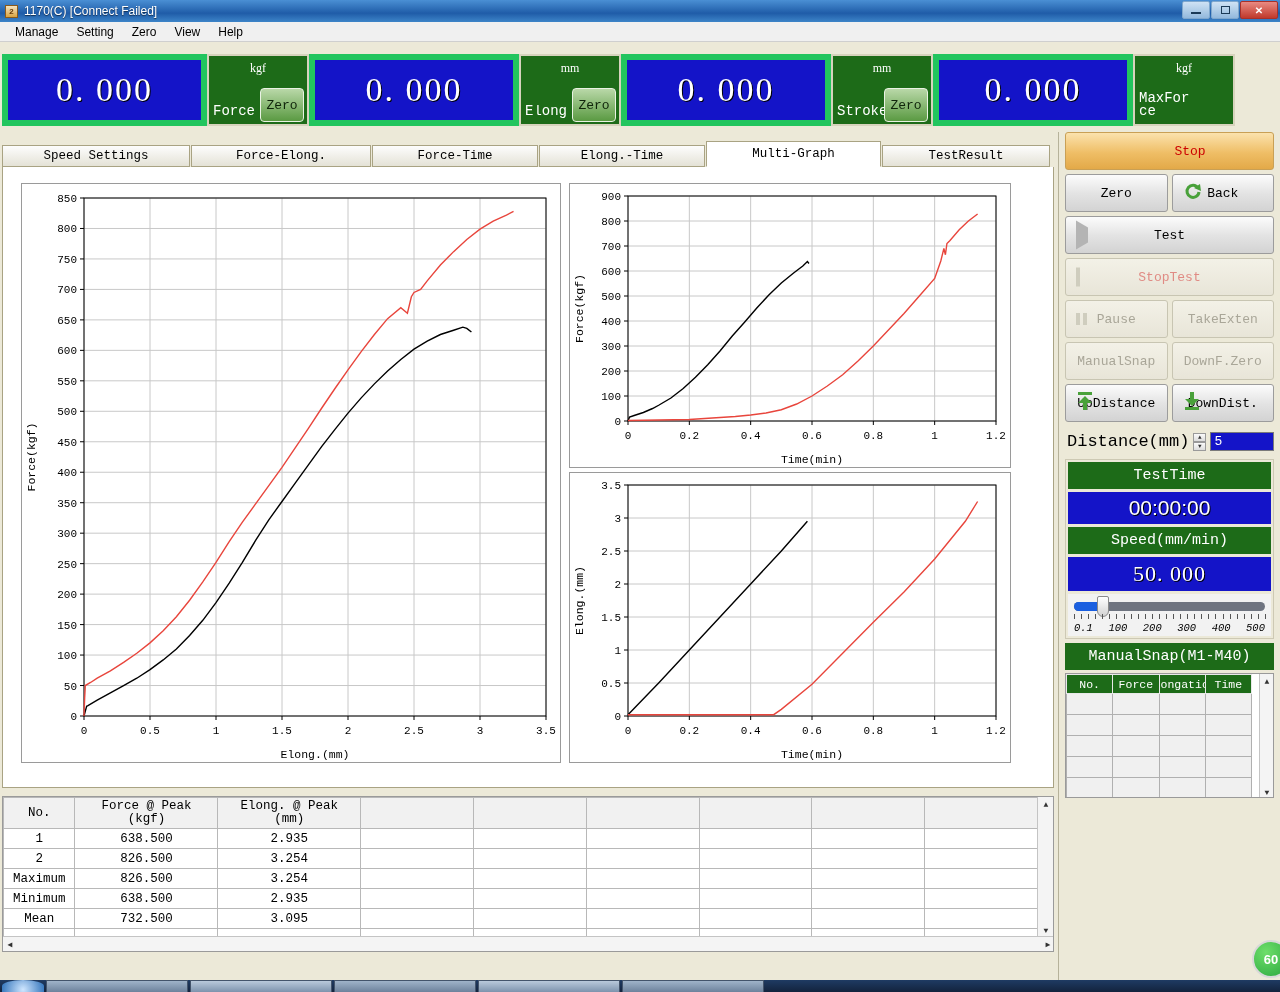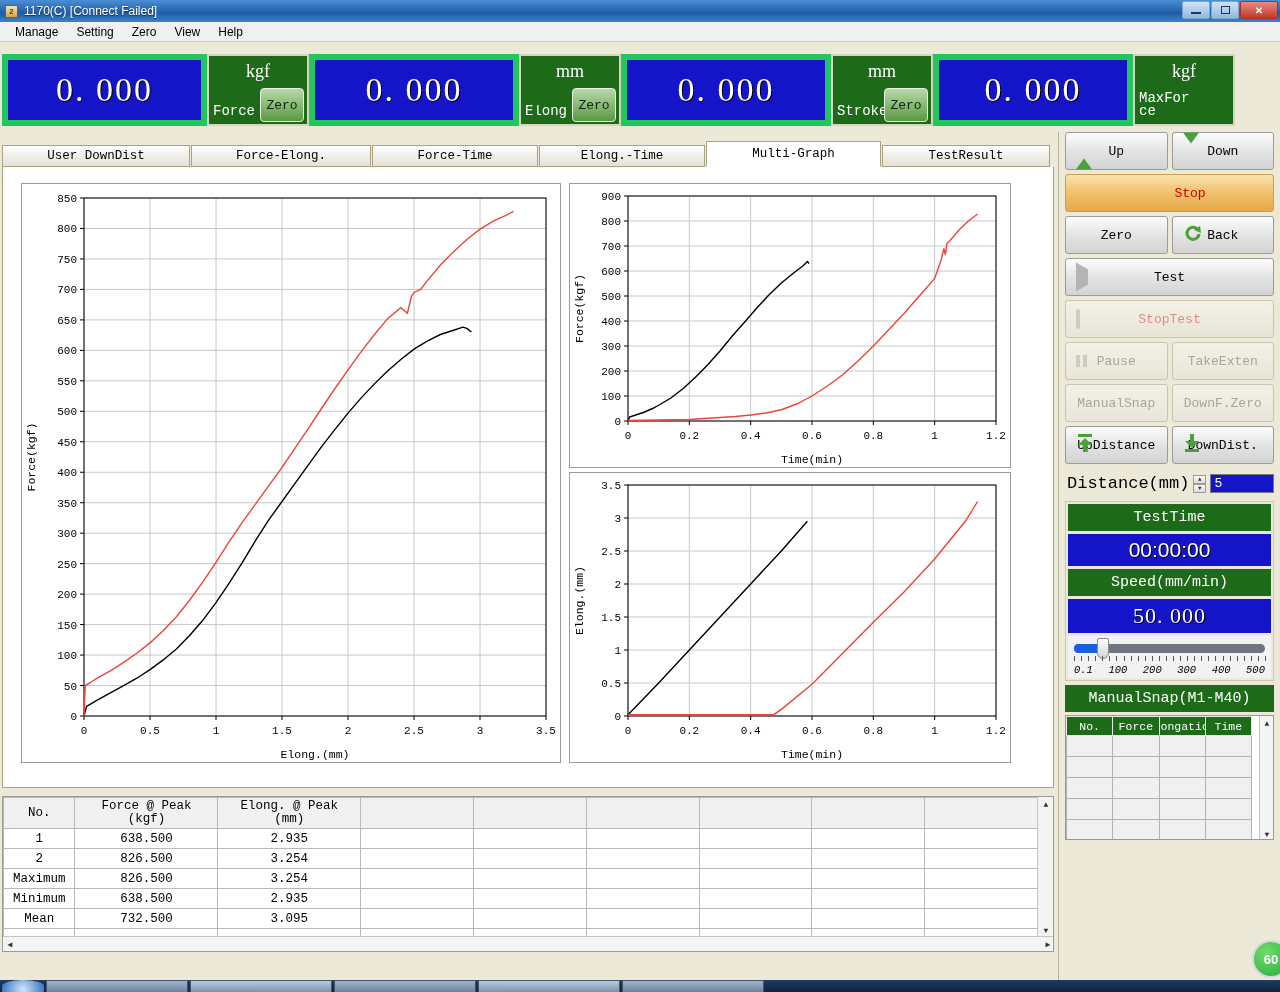--- a/index.html
+++ b/index.html
@@ -61,21 +61,21 @@
     color:#fff; font-size:34px; letter-spacing:2px;
     font-family:"Liberation Serif", serif;
     text-shadow:1px 1px 0 #000;
   }
   .ro-unitbox{
     position:relative; width:102px; background:#1d6b18; border:2px solid #d7d3bd;
     color:#fff;
   }
   .ro-unit{
     position:absolute;top:5px;left:0;width:100%;text-align:center;
-    font-size:18px;color:#fff;font-family:"Liberation Serif",serif;
+    font-size:12px;color:#fff;font-family:"Liberation Serif",serif;
   }
   .ro-label{
     position:absolute;left:4px;bottom:6px;font-size:14px;color:#fff;
     font-family:"Liberation Mono",monospace;line-height:13px;width:58px;
     overflow:hidden;white-space:normal; word-break:break-all;
   }
   .ro-zero{
     position:absolute;right:3px;bottom:2px;width:44px;height:34px;
     background:linear-gradient(180deg,#b9d8a8,#5a9a42);
     border:1px solid #e9f2e3;border-radius:4px;
@@ -319,21 +319,21 @@
       <div class="ro-group">
         <div class="ro-value" style="width: 200px;">0. 000</div>
         <div class="ro-unitbox">
           <div class="ro-unit">kgf</div>
           <div class="ro-label">MaxForce</div>
         </div>
       </div>
     </div>
 
   <div class="tabstrip" id="tabstrip">
-      <div class="tab" style="width: 188px;">User DownDist</div>
+      <div class="tab" style="width: 188px;">Speed Settings</div>
       <div class="tab" style="width: 180px;">Force-Elong.</div>
       <div class="tab" style="width: 166px;">Force-Time</div>
       <div class="tab" style="width: 166px;">Elong.-Time</div>
       <div class="tab active" style="width: 175px;">Multi-Graph</div>
       <div class="tab" style="width: 168px;">TestResult</div>
     </div>
 
   <div class="tabpanel">
     <div class="chart-box" id="chartMain">
         <svg viewBox="0 0 538 578">
@@ -627,34 +627,20 @@
       <div class="sb-arrow" style="bottom:0;left:1px;">▼</div>
     </div>
     <div class="rt-scroll-h">
       <div class="sb-arrow" style="left:0;top:0;">◀</div>
       <div class="sb-arrow" style="right:0;top:0;">▶</div>
     </div>
   </div>
 
   <div class="rpanel">
 
-    <div class="btn-row">
-      <div class="btn">
-        <span class="ico">
-          <span class="arrow-up"></span><span class="arrow-stem"></span>
-        </span>
-        <span>Up</span>
-      </div>
-      <div class="btn">
-        <span class="ico">
-          <span class="arrow-stem"></span><span class="arrow-down"></span>
-        </span>
-        <span>Down</span>
-      </div>
-    </div>
 
     <div class="btn-row">
       <div class="btn stop wide">
         <span>Stop</span>
       </div>
     </div>
 
     <div class="btn-row">
       <div class="btn">
         <span>Zero</span>

